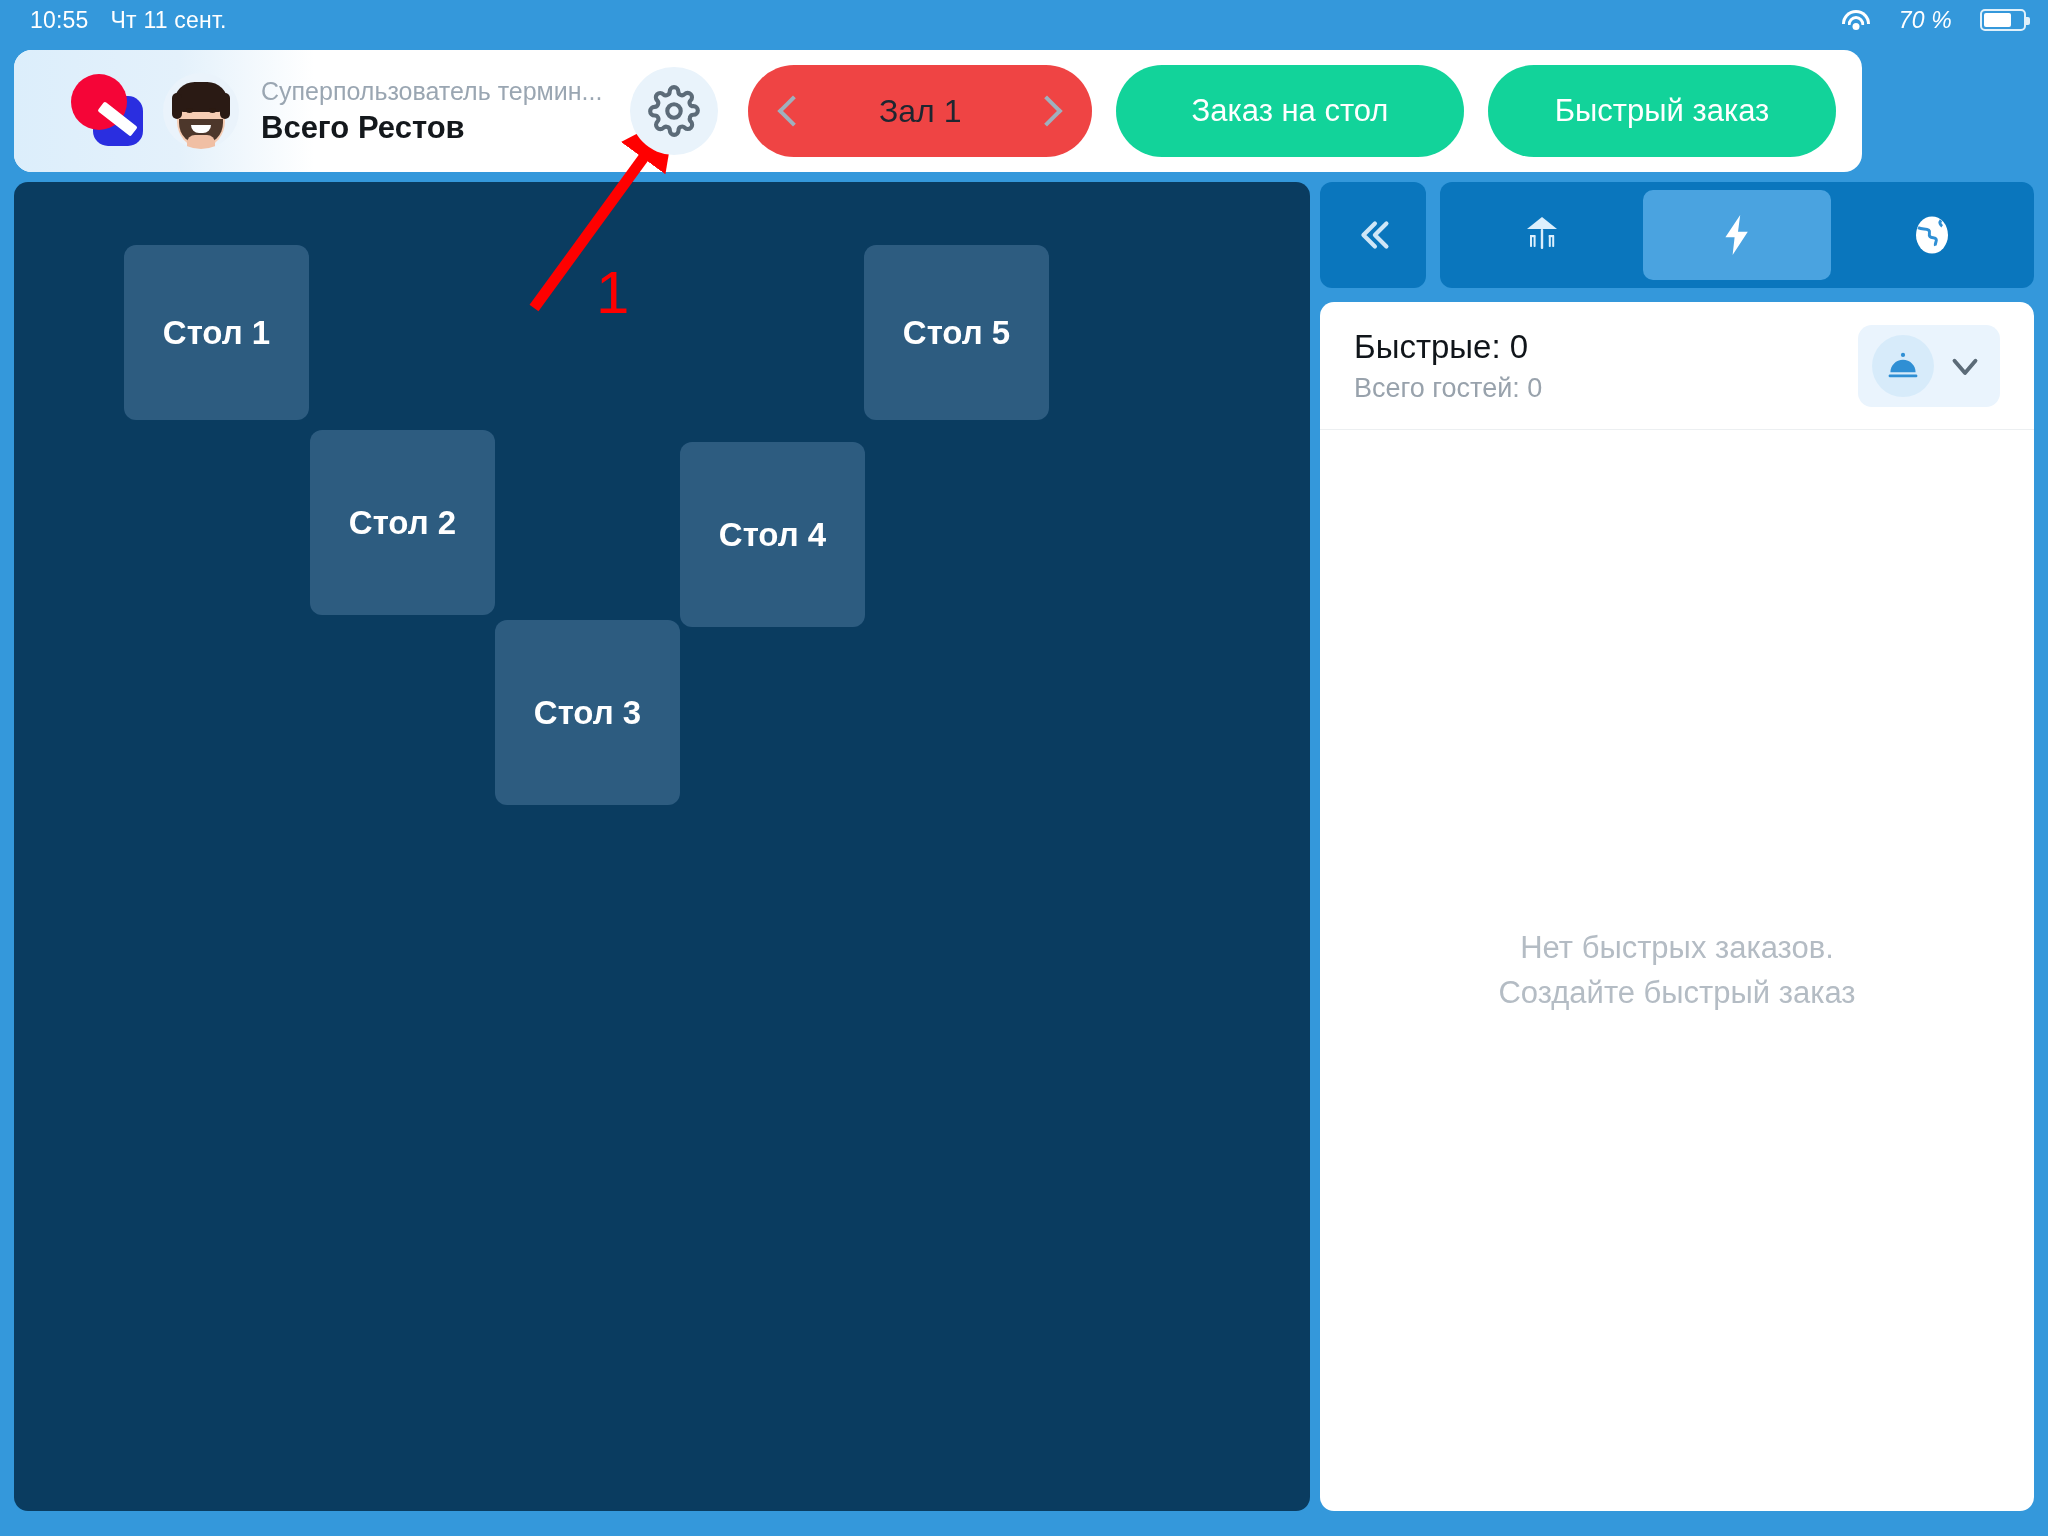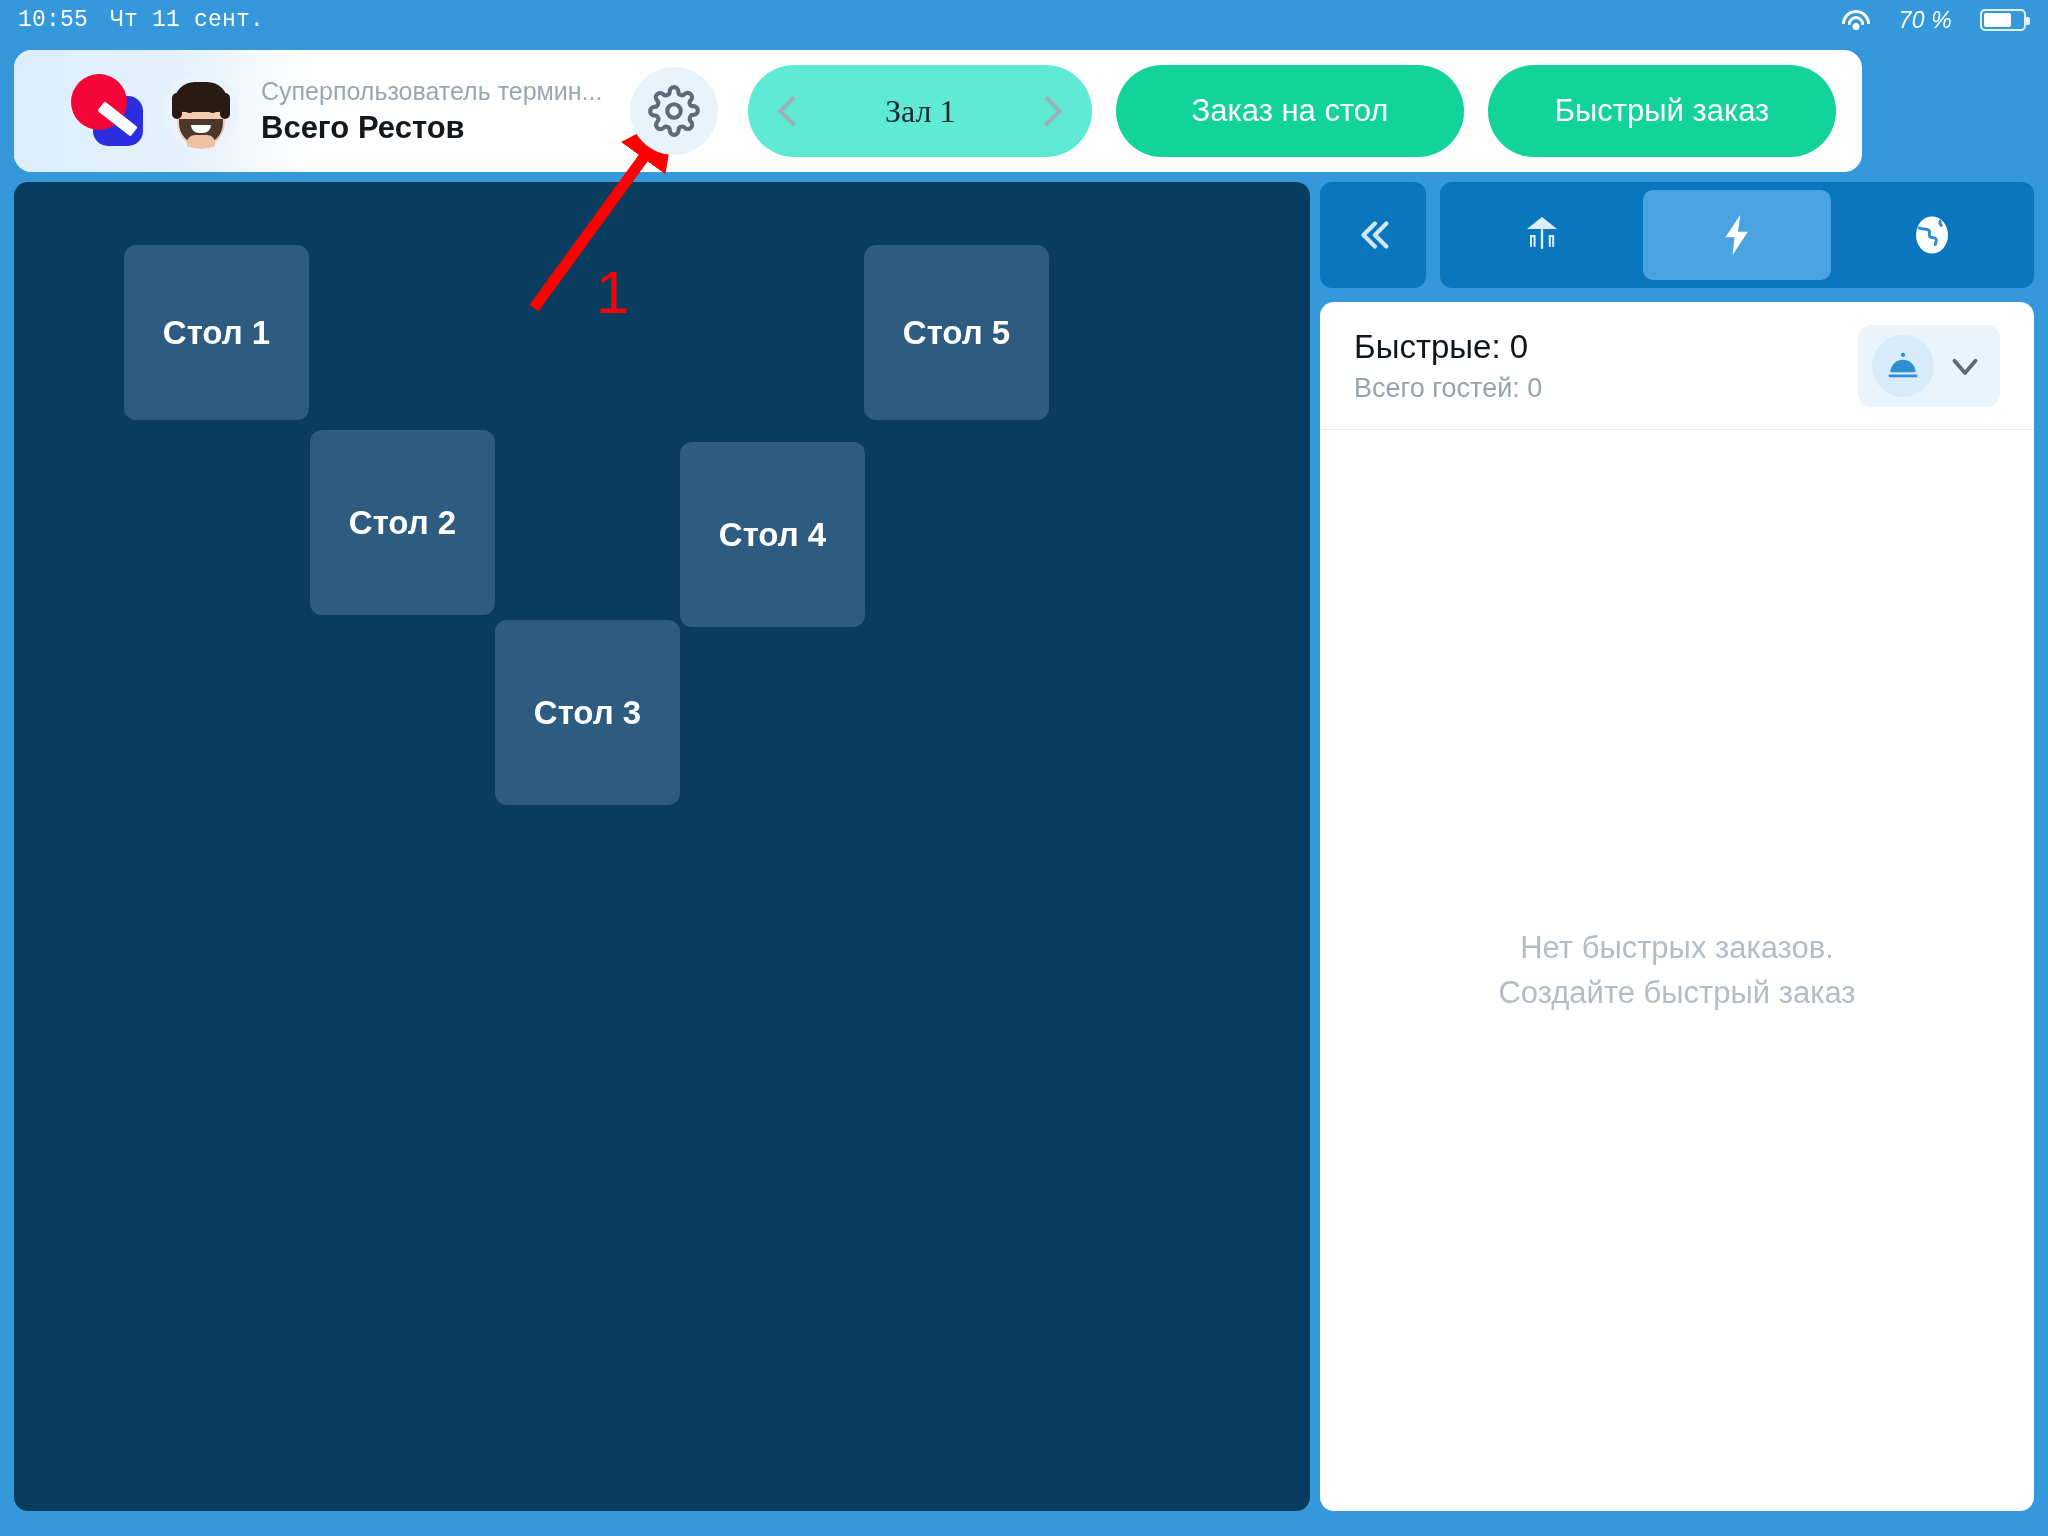--- a/index.html
+++ b/index.html
@@ -10,21 +10,21 @@
     overflow:hidden;
   }
 
   
   #statusbar{
     position:absolute; left:0; top:0; width:2048px; height:40px;
     background:#3498db; color:#fff;
     display:flex; align-items:center;
     font-size:23px; letter-spacing:.2px;
   }
-  #statusbar .sb-left{ display:flex; align-items:center; gap:22px; padding-left:18px;font-family:Liberation Mono, monospace; }
+  #statusbar .sb-left{ display:flex; align-items:center; gap:22px; padding-left:30px; }
   #statusbar .sb-right{
     margin-left:auto; display:flex; align-items:center; gap:28px; padding-right:22px;font-style:italic;
   }
   .sb-time{ font-weight:400; }
   .sb-date{ font-weight:400; }
   .sb-pct{ font-size:23px; }
   .wifi{ width:30px; height:22px; position:relative; }
   .wifi i{
     position:absolute; left:50%; border:3px solid #fff; border-bottom:none;
     border-radius:50% 50% 0 0 / 100% 100% 0 0;
@@ -77,22 +77,22 @@
   .user-name{ font-size:31px; color:#14181c; font-weight:700; margin-top:6px; white-space:nowrap; }
 
   .gear-btn{
     position:relative; z-index:2; width:88px; height:88px; border-radius:50%;
     background:#e9f3fb; margin-left:28px; flex:none;
     display:flex; align-items:center; justify-content:center; cursor:pointer;
   }
 
   .hall-switch{
     position:relative; z-index:2; margin-left:30px; width:530px; height:92px;
-    background:#5eead4; border-radius:46px; display:flex; align-items:center;
-    justify-content:space-between; padding:0 34px; cursor:pointer;font-family:Liberation Serif, serif;
+    background:#ef4444; border-radius:46px; display:flex; align-items:center;
+    justify-content:space-between; padding:0 34px; cursor:pointer;
   }
   .hall-switch .hall-name{ font-size:32px; color:#1e2630; font-weight:400; }
   .chev{ width:22px; height:22px; border-top:4px solid #9fb0bd; border-right:4px solid #9fb0bd; }
   .chev.left{ transform:rotate(-135deg); }
   .chev.right{ transform:rotate(45deg); }
 
   .hdr-btn{
     position:relative; z-index:2; height:92px; border-radius:46px; background:#12d39a;
     color:#fff; font-size:31px; display:flex; align-items:center; justify-content:center;
     padding:0 46px; cursor:pointer; white-space:nowrap; flex:none;

